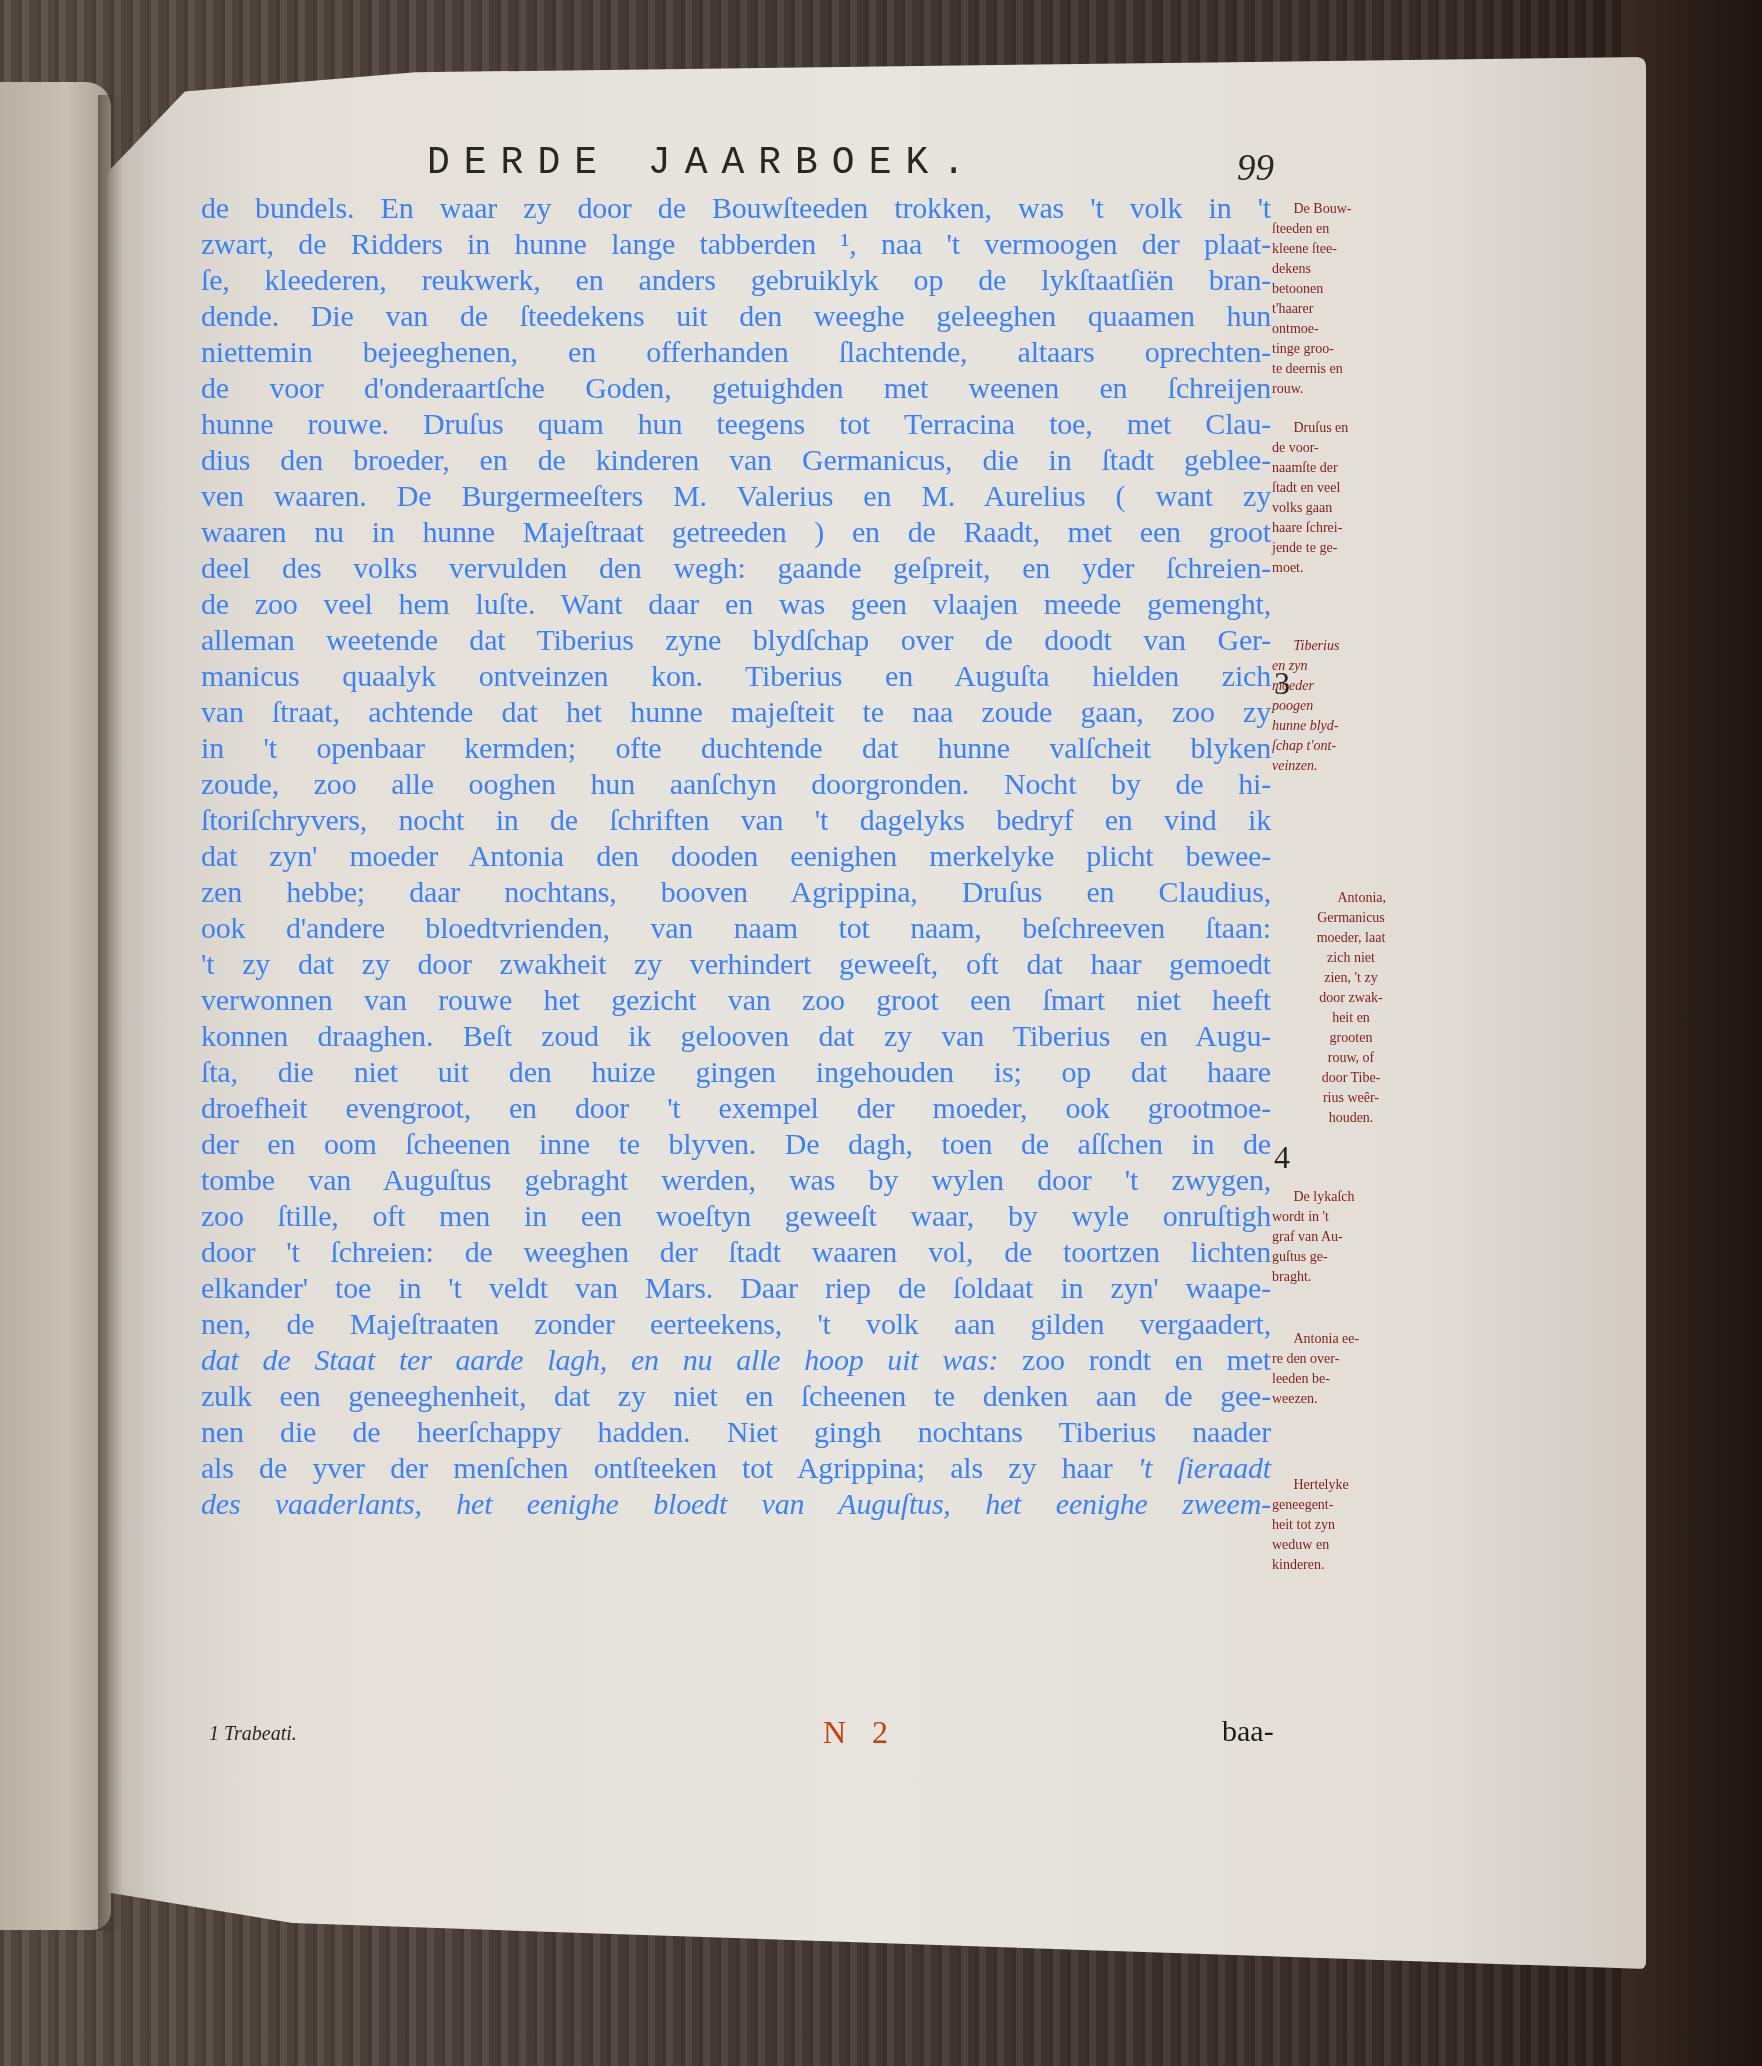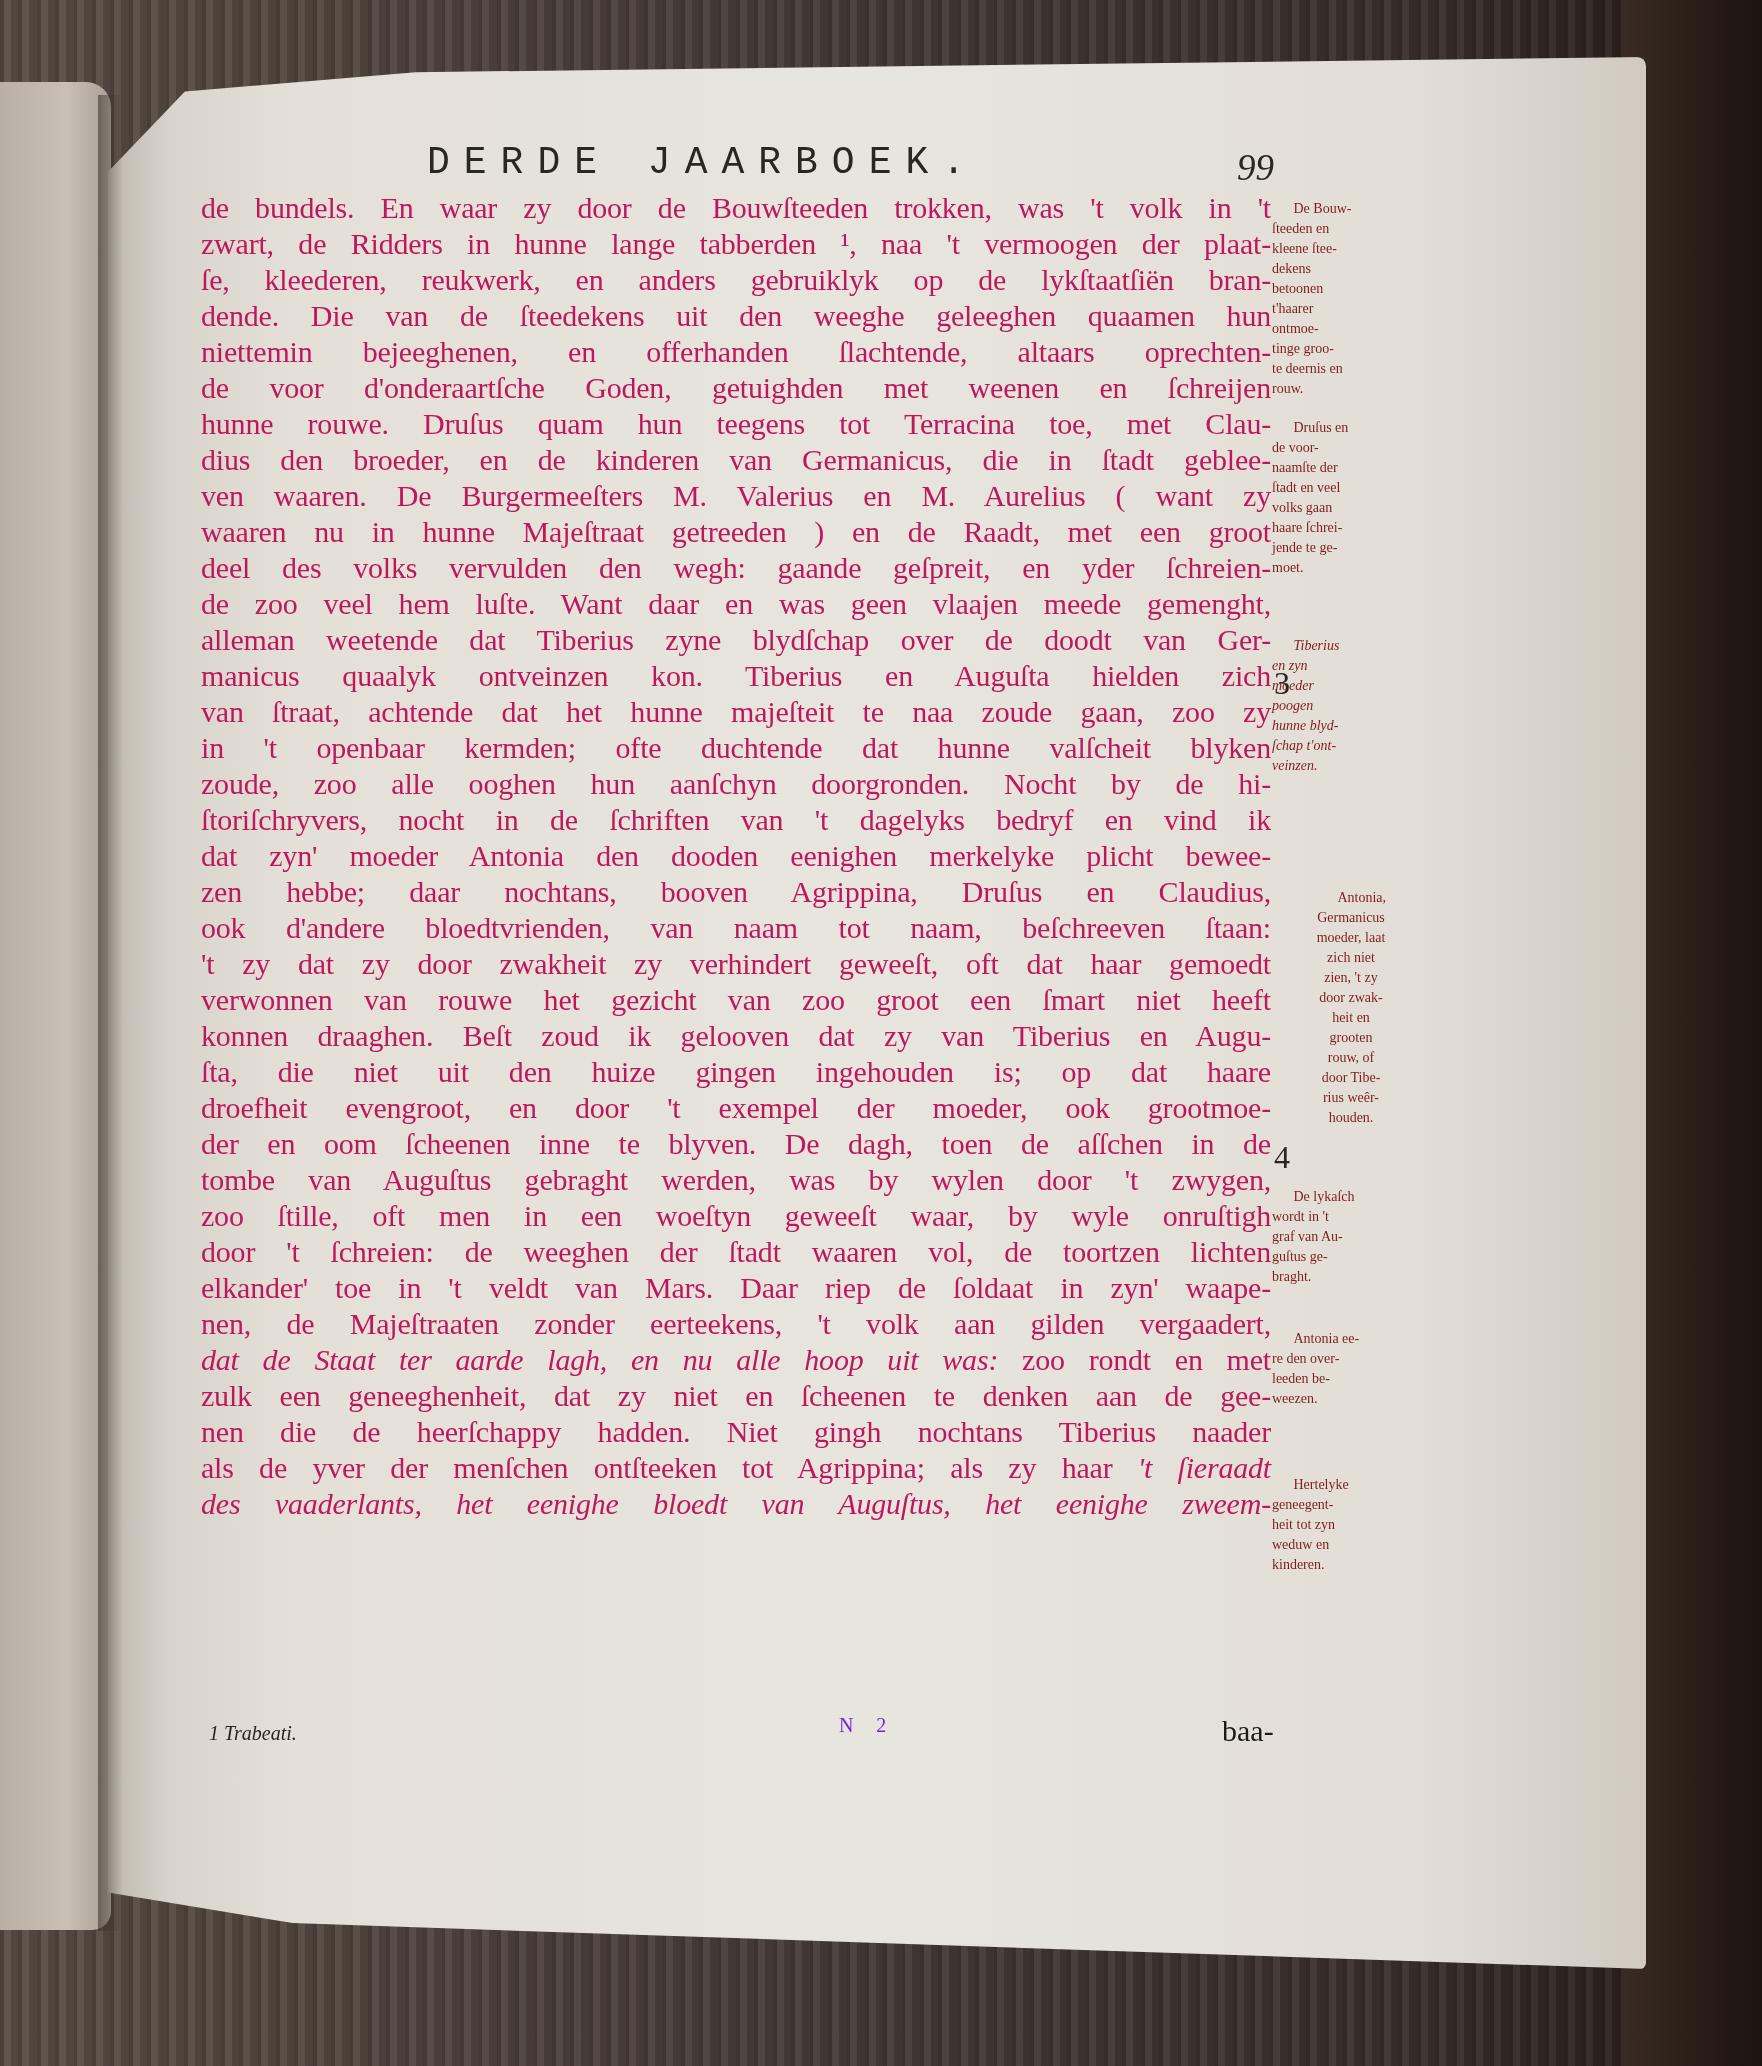--- a/index.html
+++ b/index.html
@@ -39,21 +39,21 @@
   }
   .page-number {
     position: absolute; left: 810px; top: 5px; font-size: 37px; color: #2a2622;
     font-family: "Liberation Serif", serif; font-style: italic;
   }
   .body-text {
     position: absolute; left: 201px; top: 190px; width: 1070px;
   }
   .line {
     font-family: "Liberation Serif", serif;
-    font-size: 30px; line-height: 36px; color: #be185d;
+    font-size: 30px; line-height: 36px; color: #3b82f6;
     white-space: nowrap; text-align: justify; text-align-last: justify;
     letter-spacing: -0.2px; height: 36px; overflow: visible;
   }
   .line.last { text-align-last: left; }
   .line .it { font-style: italic; }
   .margin-notes {
     position: absolute; left: 1272px; top: 190px; width: 158px;
   }
   .note {
     position: absolute; left: 0; width: 158px;
@@ -63,21 +63,21 @@
   .note .nl.indent { padding-left: 21.5px; }
   .section-num {
     position: absolute; font-family: "Liberation Serif", serif; font-size: 32px; color: #2a2521;
   }
   .footnote {
     position: absolute; left: 209px; top: 1722px;
     font-family: "Liberation Serif", serif; font-style: italic; font-size: 20px; color: #2a2521;
   }
   .signature {
     position: absolute; left: 823px; top: 1714px;
-    font-family: "Liberation Serif", serif; font-size: 20px; color: #6d28d9; letter-spacing: 8.9px; margin-left: 16px;
+    font-family: "Liberation Serif", serif; font-size: 32px; color: #c2410c; letter-spacing: 8.9px;
   }
   .catchword {
     position: absolute; left: 1222px; top: 1714px;
     font-family: "Liberation Serif", serif; font-size: 30px; color: #1e1a17;
   }
 </style>
 </head>
 <body>
 
 <div class="wood-dark-right"></div>

